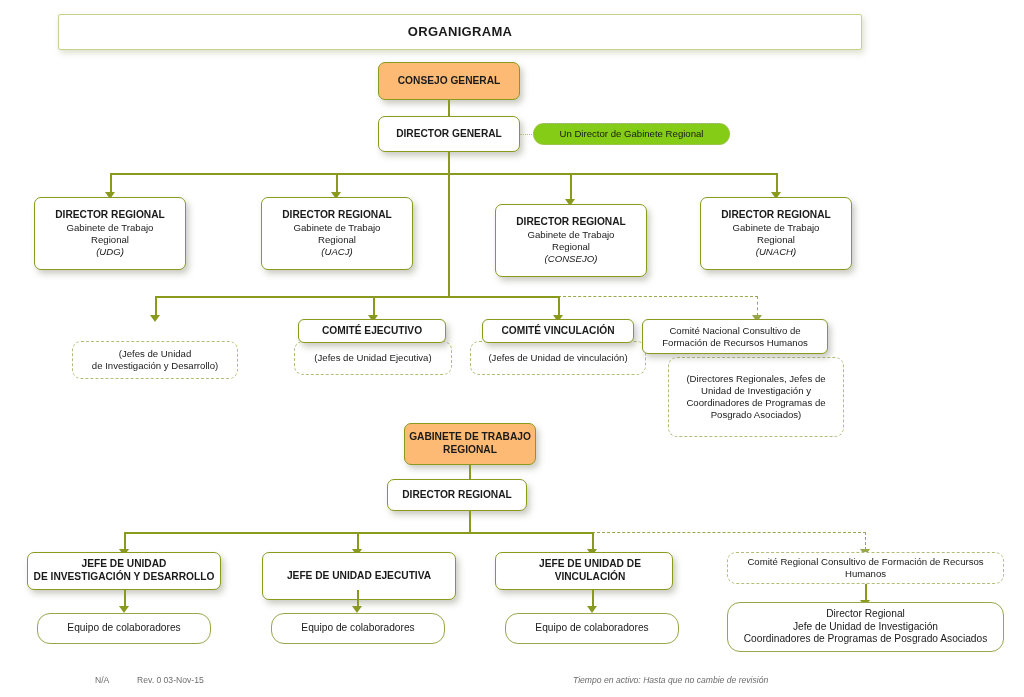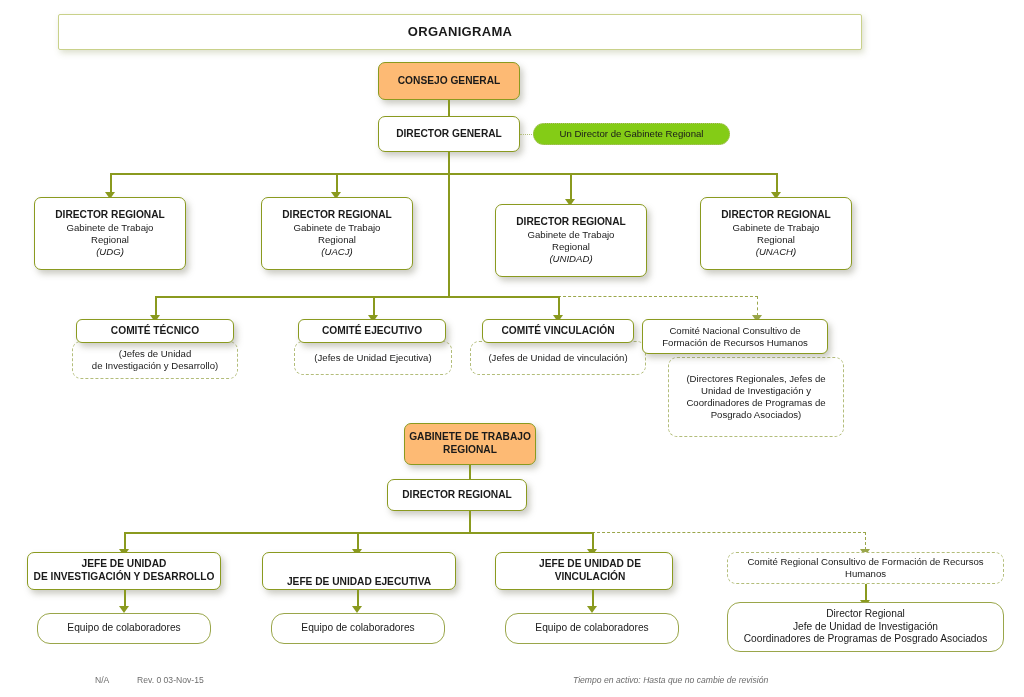--- a/index.html
+++ b/index.html
@@ -191,21 +191,21 @@
     <span class="bold t11">DIRECTOR REGIONAL</span>
     <span class="sub-line">Gabinete de Trabajo</span>
     <span class="sub-line">Regional</span>
     <span class="ital">(UACJ)</span>
   </div>
 
   <div class="box solid-white t10" style="left:495px; top:204px; width:152px; height:73px;">
     <span class="bold t11">DIRECTOR REGIONAL</span>
     <span class="sub-line">Gabinete de Trabajo</span>
     <span class="sub-line">Regional</span>
-    <span class="ital">(UNIDAD)</span>
+    <span class="ital">(CONSEJO)</span>
   </div>
 
   <div class="box solid-white t10" style="left:700px; top:197px; width:152px; height:73px;">
     <span class="bold t11">DIRECTOR REGIONAL</span>
     <span class="sub-line">Gabinete de Trabajo</span>
     <span class="sub-line">Regional</span>
     <span class="ital">(UNACH)</span>
   </div>
 
   <div class="conn h" style="left:155px; top:296px; width:293px;"></div>
@@ -221,23 +221,20 @@
   <div class="conn v" style="left:558px; top:296px; height:20px;"></div>
   <div class="arrow" style="left:553px; top:315px;"></div>
 
   <div class="conn-dash-v" style="left:757px; top:296px; height:20px;"></div>
   <div class="arrow-dash" style="left:752px; top:315px;"></div>
 
   <div class="box dashed-box t10" style="left:72px; top:341px; width:166px; height:38px;">
     <span>(Jefes de Unidad</span>
     <span>de Investigación y Desarrollo)</span>
   </div>
-  <div class="box solid-white t11 bold" style="left:76px; top:319px; width:158px; height:24px; border-radius:6px;">
-    <span>COMITÉ TÉCNICO</span>
-  </div>
 
   <div class="box dashed-box t10" style="left:294px; top:341px; width:158px; height:34px;">
     <span>(Jefes de Unidad Ejecutiva)</span>
   </div>
   <div class="box solid-white t11 bold" style="left:298px; top:319px; width:148px; height:24px; border-radius:6px;">
     <span>COMITÉ EJECUTIVO</span>
   </div>
 
   <div class="box dashed-box t10" style="left:470px; top:341px; width:176px; height:34px;">
     <span>(Jefes de Unidad de vinculación)</span>
@@ -287,21 +284,21 @@
   <div class="box solid-white t11 bold" style="left:27px; top:552px; width:194px; height:38px;">
     <span>JEFE DE UNIDAD</span>
     <span>DE INVESTIGACIÓN Y DESARROLLO</span>
   </div>
   <div class="conn v" style="left:124px; top:590px; height:17px;"></div>
   <div class="arrow" style="left:119px; top:606px;"></div>
   <div class="box outline-thin t11" style="left:37px; top:613px; width:174px; height:31px;">
     <span>Equipo de colaboradores</span>
   </div>
 
-  <div class="box solid-white t11 bold" style="left:262px; top:552px; width:194px; height:38px;justify-content:flex-end;">
+  <div class="box solid-white t11 bold" style="left:262px; top:552px; width:194px; height:48px;">
     <span>JEFE DE UNIDAD EJECUTIVA</span>
   </div>
   <div class="conn v" style="left:357px; top:590px; height:17px;"></div>
   <div class="arrow" style="left:352px; top:606px;"></div>
   <div class="box outline-thin t11" style="left:271px; top:613px; width:174px; height:31px;">
     <span>Equipo de colaboradores</span>
   </div>
 
   <div class="box solid-white t11 bold" style="left:495px; top:552px; width:178px; height:38px;padding-left:12px;">
     <span>JEFE DE UNIDAD DE VINCULACIÓN</span>

